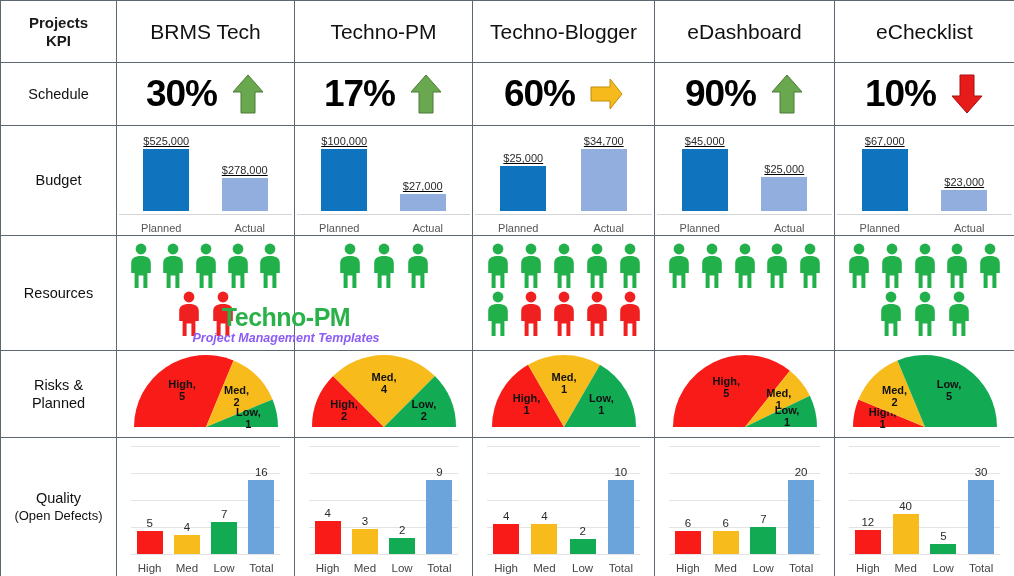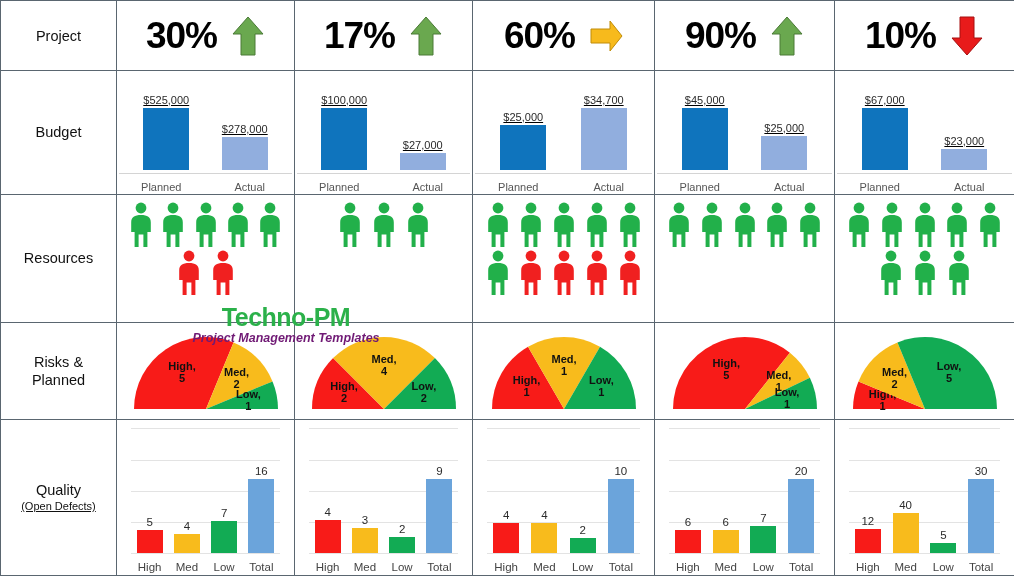--- a/index.html
+++ b/index.html
@@ -46,23 +46,22 @@
   
   td.rlabel {
     background: #dde9f7;
     text-align: center;
     font-size: 14.5px;
     color: #111111;
     line-height: 1.25;
   }
   td.rlabel .sub {
     display: block;
-    font-size: 11px;
+    font-size: 13px;
     margin-top: 1px;
-    text-decoration: underline;
   }
   
   .sched {
     display: flex;
     align-items: center;
     justify-content: center;
     gap: 14px;
     height: 100%;
   }
   .sched .pct {
@@ -210,42 +209,53 @@
     font-size: 25px;
     font-weight: bold;
     color: #2bb14a;
     letter-spacing: -0.5px;
     line-height: 1;
   }
   #watermark .wm-sub {
     font-size: 12.5px;
     font-style: italic;
     font-weight: bold;
-    color: #701a75;
+    color: #8b5cf6;
     margin-top: 1px;
     white-space: nowrap;
   }
 </style>
 </head>
 <body>
 
 <div id="dash">
   <table class="kpi">
     <colgroup>
       <col style="width:116px">
       <col style="width:178px">
         <col style="width:178px">
         <col style="width:182px">
       <col style="width:180px">
         <col style="width:180px">
     </colgroup>
     <tbody>
+      <tr style="height:62px">
+        <td class="corner">
+          <span>Projects</span><br>
+          <span>KPI</span>
+        </td>
+        <td class="hcell">BRMS Tech</td>
+        <td class="hcell">Techno-PM</td>
+        <td class="hcell">Techno-Blogger</td>
+        <td class="hcell">eDashboard</td>
+        <td class="hcell">eChecklist</td>
+      </tr>
 
       <tr style="height:63px">
-        <td class="rlabel">Project</td>
+        <td class="rlabel">Schedule</td>
         <td>
             <div class="sched">
               <div class="pct">30%</div>
               <svg viewBox="0 0 34 42" class="arrow">
                 <path d="M17 2 L32 19 L24 19 L24 40 L10 40 L10 19 L2 19 Z" fill="#6aa84f" stroke="#4a7a36" stroke-width="1"></path>
               </svg>
             </div>
           </td>
         <td>
             <div class="sched">

